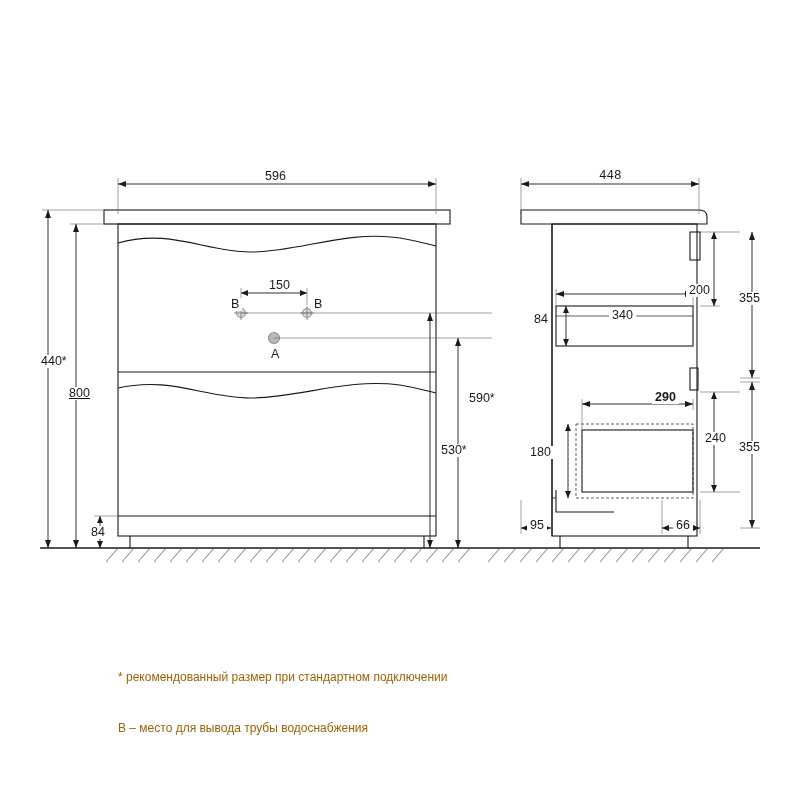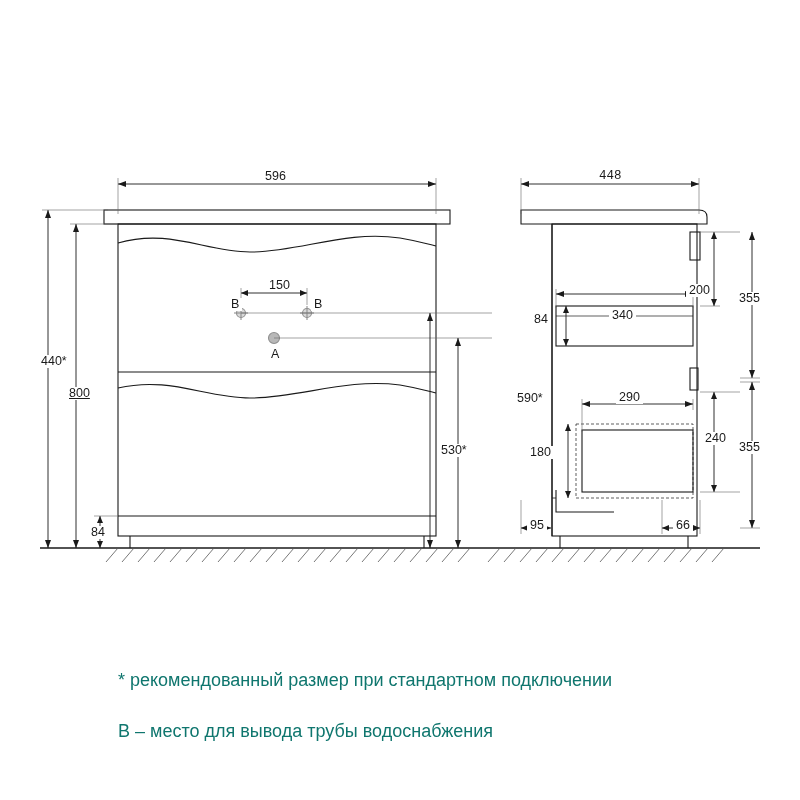--- a/index.html
+++ b/index.html
@@ -19,22 +19,22 @@
     position: absolute;
     font-size: 12.5px;
     color: #1a1a1a;
     white-space: nowrap;
     background: #ffffff;
     padding: 0 3px;
     line-height: 13px;
   }
   .note {
     position: absolute;
-    font-size: 18px;
-    color: #0f766e;
+    font-size: 12px;
+    color: #a16207;
     white-space: nowrap;
   }
   svg.draw {
     position: absolute;
     left: 0;
     top: 0;
   }
 </style>
 </head>
 <body>
@@ -242,31 +242,31 @@
   <div class="dim-label" style="left:258px; top:279px;margin-left:8px;">150</div>
 
   <div class="dim-label" style="left:228px; top:298px;">B</div>
   <div class="dim-label" style="left:311px; top:298px;">B</div>
   <div class="dim-label" style="left:268px; top:348px;">A</div>
 
   <div class="dim-label" style="left:38px; top:355px;">440*</div>
   <div class="dim-label" style="left:66px; top:387px;text-decoration:underline;">800</div>
   <div class="dim-label" style="left:88px; top:526px;">84</div>
 
-  <div class="dim-label" style="left:466px; top:392px;margin-left:48px;">590*</div>
+  <div class="dim-label" style="left:466px; top:392px;">590*</div>
   <div class="dim-label" style="left:438px; top:444px;">530*</div>
 
   <div class="dim-label" style="left:596px; top:170px;font-family:Liberation Mono, monospace;">448</div>
 
   <div class="dim-label" style="left:609px; top:281px;margin-top:28px;">340</div>
   <div class="dim-label" style="left:531px; top:313px;">84</div>
   <div class="dim-label" style="left:686px; top:284px;">200</div>
   <div class="dim-label" style="left:736px; top:292px;">355</div>
 
-  <div class="dim-label" style="left:616px; top:391px;">290</div>
+  <div class="dim-label" style="left:652px; top:391px;font-weight:bold;">290</div>
   <div class="dim-label" style="left:527px; top:446px;">180</div>
   <div class="dim-label" style="left:702px; top:432px;">240</div>
   <div class="dim-label" style="left:736px; top:441px;">355</div>
 
   <div class="dim-label" style="left:527px; top:519px;">95</div>
   <div class="dim-label" style="left:673px; top:519px;">66</div>
 
   <div class="note" style="left:118px; top:670px;">* рекомендованный размер при стандартном подключении</div>
   <div class="note" style="left:118px; top:721px;">B – место для вывода трубы водоснабжения</div>
 

